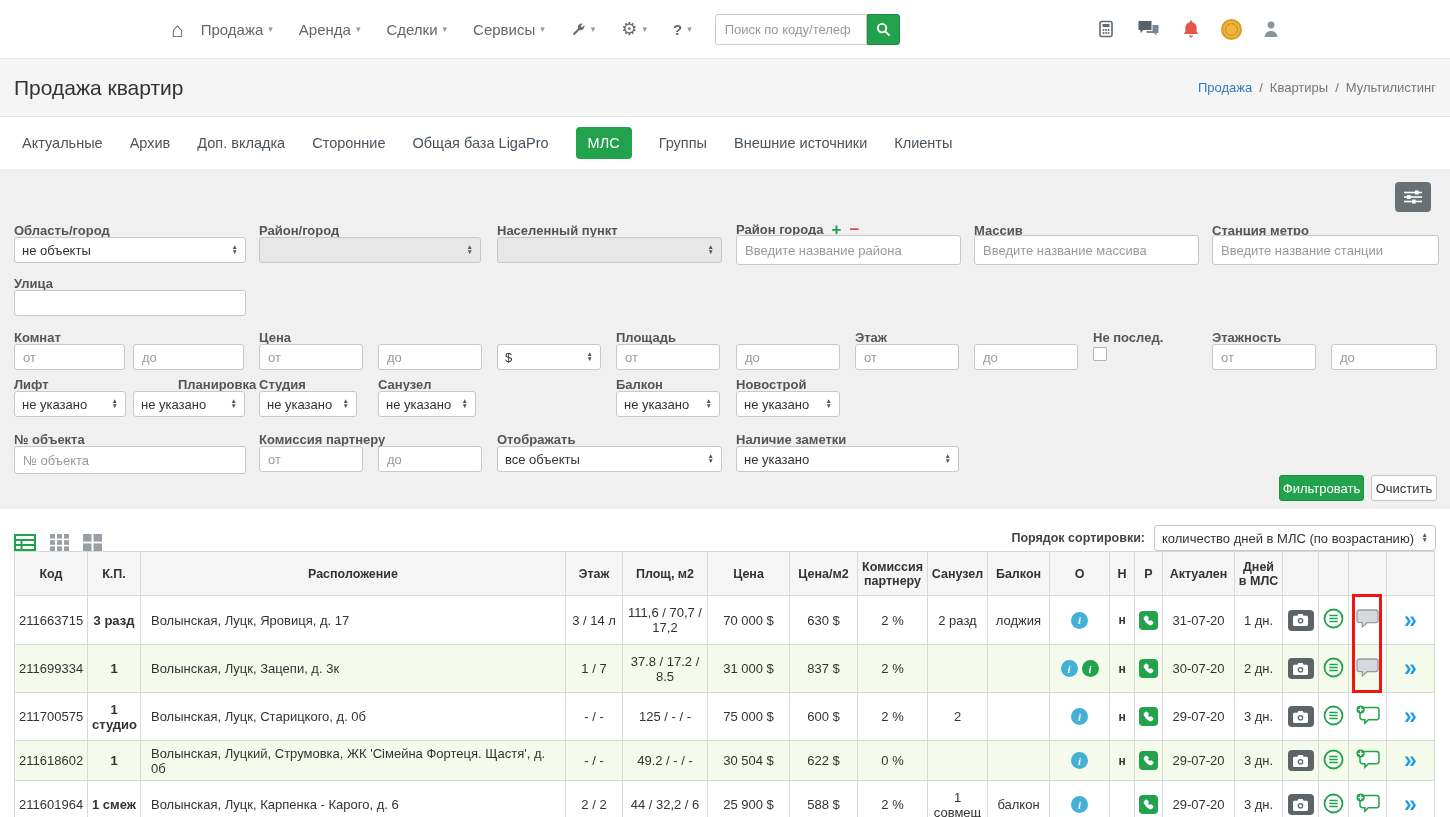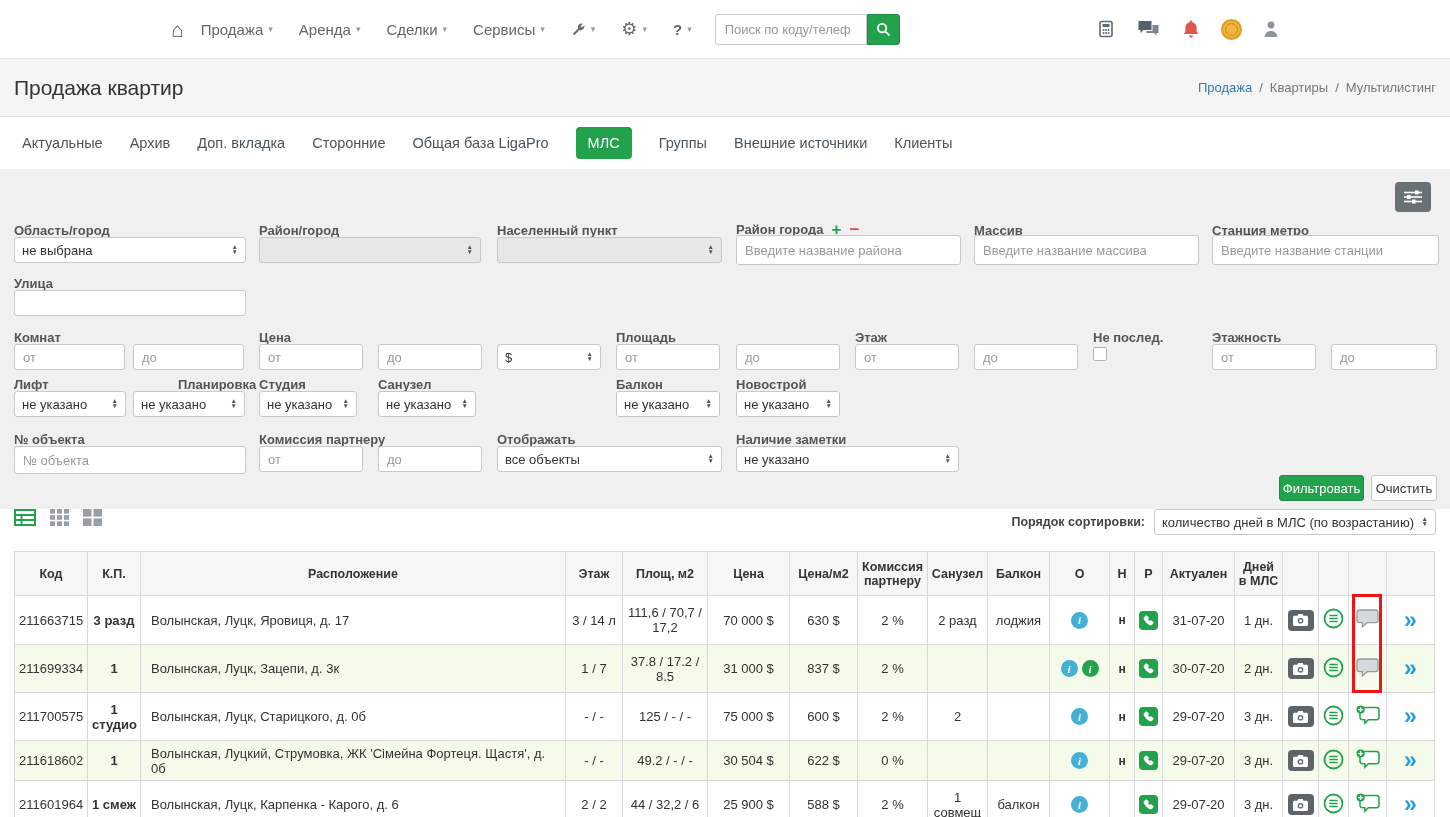--- a/index.html
+++ b/index.html
@@ -51,21 +51,21 @@
   .ud i { font-style:normal; }
   .inp { position:absolute; height:26px; border:1px solid #c8c8c8; border-radius:3px; padding:0 8px; font-size:13px; color:#333; font-family:inherit; background:#fff; outline:none; }
   .inp::placeholder { color:#9a9a9a; }
   .cb { position:absolute; width:14px; height:14px; background:#fff; border:1px solid #b3b3b3; border-radius:2px; }
   .btn { position:absolute; height:26px; border-radius:3px; font-size:13px; display:flex; align-items:center; justify-content:center; font-family:inherit; border:1px solid transparent; }
   .btn.green { background:#23a24d; border-color:#1e8c43; color:#fff; }
   .btn.plain { background:#fff; border-color:#c8c8c8; color:#333; }
   .sliders-btn { position:absolute; left:1395px; top:13px; width:36px; height:30px; background:#6a7175; border-radius:4px; display:flex; align-items:center; justify-content:center; }
 
   
-  .toolbar { height:42px; display:flex; align-items:flex-start; padding:0 14px; background:#fff; gap:14px; }
+  .toolbar { height:42px; display:flex; align-items:flex-end; padding:0 14px; background:#fff; gap:14px; }
   .view-ic { display:flex; align-items:center; }
   .sort-area { margin-left:auto; display:flex; align-items:center; gap:9px; }
   .sort-label { font-weight:bold; font-size:12.5px; color:#444; }
   .sort-sel { width:282px; }
 
   
   .results { width:1420px; margin:0 14px; border-collapse:collapse; table-layout:fixed; font-size:13px; }
   .results th { background:#f6f6f6; border:1px solid #d9d9d9; font-size:12.5px; font-weight:bold; color:#333; padding:4px 3px; height:44px; vertical-align:middle; text-align:center; }
   .results td { border:1px solid #d9d9d9; padding:3px 4px; text-align:center; vertical-align:middle; color:#333; background:#fff; }
   .results tr.hl td { background:#f5fbea; }
@@ -208,21 +208,21 @@
             <rect x="8" y="9.5" width="3.6" height="4"></rect>
           </g>
         </svg>
       </span>
   </div>
 
   <div class="flabel" style="left:14px;top:54px;" data-interactable="false">
       <span>Область/город</span>
     </div>
   <div class="sel" style="left:14px;top:68px;width:232px;" data-interactable="true">
-      <span class="val">не выбрана</span>
+      <span class="val">не объекты</span>
       <span class="ud" data-interactable="false">
         <i>▲</i>
         <i>▼</i>
       </span>
     </div>
 
   <div class="flabel" style="left:259px;top:54px;" data-interactable="false">
       <span>Район/город</span>
     </div>
   <div class="sel dis" style="left:259px;top:68px;width:222px;" data-interactable="true">

